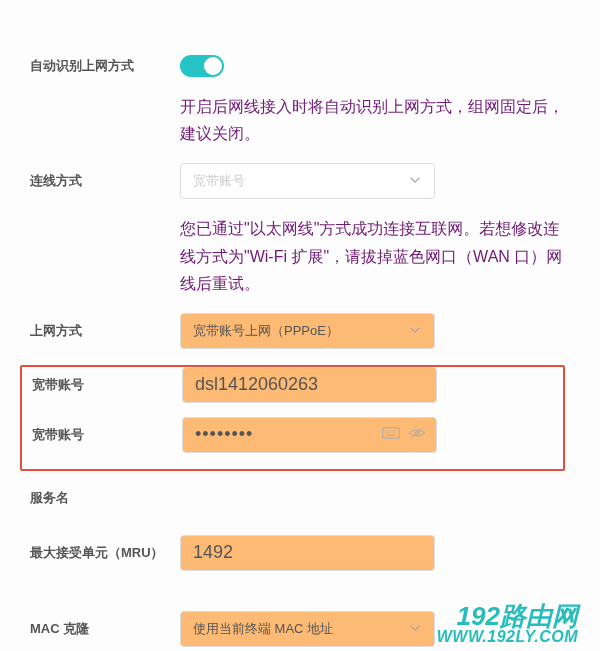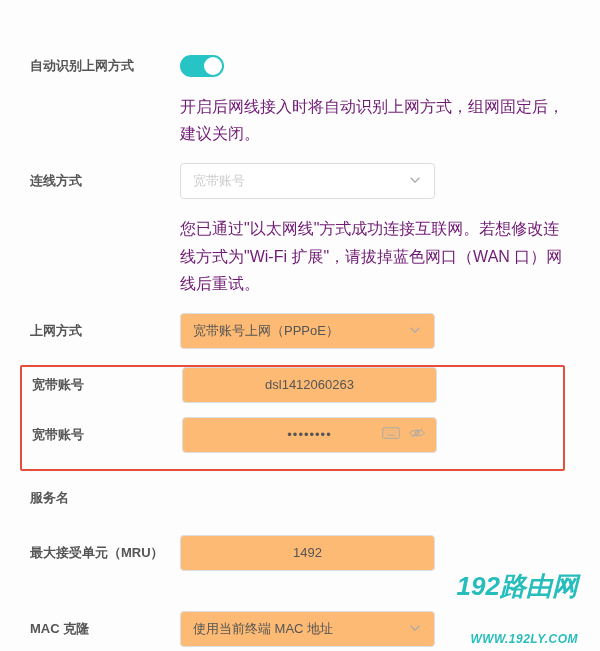--- a/index.html
+++ b/index.html
@@ -97,25 +97,24 @@
       width: 14px;
       height: 14px;
       stroke: #aaa;
       fill: none;
       stroke-width: 1.5;
     }
     .input-box input {
       border: none;
       outline: none;
       width: 100%;
-      font-size: 13px;
+      font-size: 18px;
       background: transparent;
       color: #555;
       font-family: inherit;
-      text-align: center;
     }
     .input-box input::placeholder {
       color: #ccc;
     }
     .highlight-box {
       border: 2px solid #e74c3c;
       border-radius: 2px;
       padding: 0 0 2px 0;
       margin-left: -10px;
       margin-right: 5px;
@@ -171,24 +170,23 @@
       font-size: 26px;
       font-weight: bold;
       font-style: italic;
       color: #28bdbd;
       text-shadow: 1px 1px 0 #fff, -1px -1px 0 #fff, 1px -1px 0 #fff, -1px 1px 0 #fff;
       line-height: 1;
       text-align: right;
       pointer-events: none;
     }
     .watermark .wm-sub {
-      font-size: 12px;
+      font-size: 16px;
       display: block;
       letter-spacing: 0.5px;
-      margin-top: 34px;
     }
   </style>
 </head>
 <body>
 
 <div class="container">
 
   <div class="form-row">
     <div class="label">自动识别上网方式</div>
     <div class="field">

